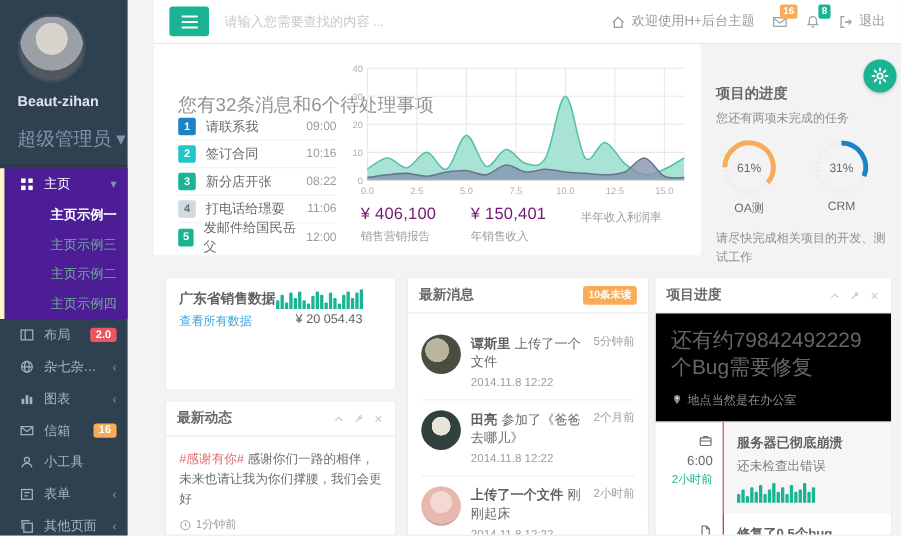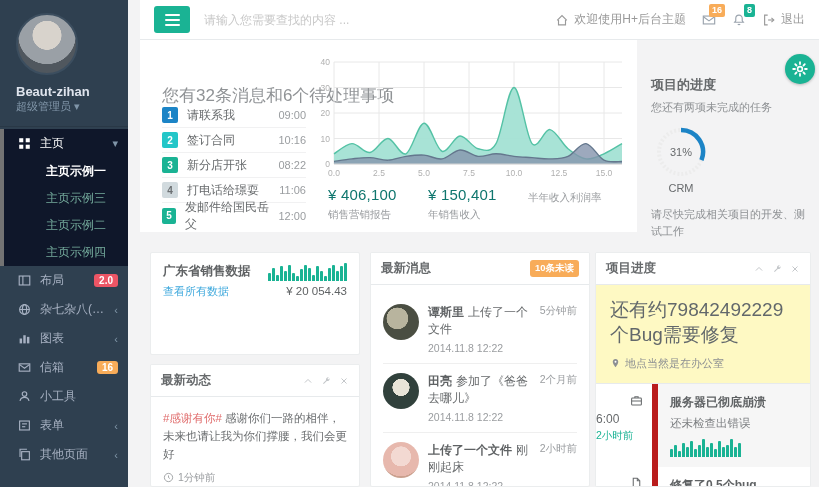--- a/index.html
+++ b/index.html
@@ -1,32 +1,32 @@
 <!DOCTYPE html>
 <html><head>
 <meta charset="utf-8">
 <style>
 *{box-sizing:border-box;margin:0;padding:0}
 html,body{width:819px;height:487px;overflow:hidden}
 body{font-family:"Liberation Sans","DejaVu Sans",sans-serif;background:#f3f3f4;position:relative;color:#676a6c}
 svg{display:block}
 
-.sidebar{position:absolute;left:0;top:0;width:128px;height:487px;background:#2f4050;color:#a7b1c2;font-size:12px}
+.sidebar{position:absolute;left:0;top:0;width:116px;height:487px;background:#2f4050;color:#a7b1c2;font-size:12px}
 .profile{padding:13px 0 12px 16px;border-bottom:1px solid #293846}
 .avatar{width:62px;height:62px;border-radius:50%;background:
  radial-gradient(circle at 50% 35%,#d8d3cc 0 30%,#9aa0a6 31% 60%,#50575e 61%);border:2px solid #3c4e5f}
 .pname{color:#dfe4ed;font-weight:bold;font-size:13px;margin-top:9px}
-.prole{font-size:11px;color:#8095a8;margin-top:0;cursor:pointer}
+.prole{font-size:17px;color:#8095a8;margin-top:16px;cursor:pointer}
 .menu{margin-top:2px}
 .mi{height:29px;display:flex;align-items:center;padding:0 10px 0 18px;gap:9px;cursor:pointer;white-space:nowrap}
 .mi .lbl{flex:1;overflow:hidden;text-overflow:ellipsis}
 .mi svg{flex:0 0 auto}
 .badge{font-size:10px;color:#fff;border-radius:3px;padding:1px 5px;font-weight:bold;font-style:normal}
 .chev{color:#8095a8;font-size:11px}
-.active-wrap{background:#0f172a;border-left:4px solid #737373}
+.active-wrap{background:#4c1d95;border-left:4px solid #fef9c3}
 .active-wrap .mi{padding-left:14px;color:#fff}
 .sub .smi{height:27px;line-height:27px;padding-left:42px;color:#74ab9c;cursor:pointer;font-size:12px}
 .sub .smi.on{color:#fff;font-weight:bold}
 .si{width:13px;height:13px;stroke:currentColor;fill:none;stroke-width:1.4}
 
 .topbar{position:absolute;left:140px;top:0;width:679px;height:40px;background:#fff;border-bottom:1px solid #e7eaec;display:flex;align-items:center;padding:0 14px;gap:14px}
 .burger{width:36px;height:27px;background:#1ab394;border:none;border-radius:3px;cursor:pointer;display:flex;align-items:center;justify-content:center}
 .bars,.bars::before,.bars::after{display:block;content:"";width:15px;height:2px;background:#fff;border-radius:1px}
 .bars{position:relative}
 .bars::before{position:absolute;top:-5px;left:0}
@@ -47,21 +47,21 @@
 .todos{position:absolute;left:22px;top:63px;width:144px}
 .todo{display:flex;align-items:center;gap:9px;height:25px;border-bottom:1px solid #f1f1f2;font-size:12px;color:#676a6c}
 .todo:last-child{border-bottom:none}
 .tnum{width:16px;height:16px;border-radius:2px;color:#fff;font-size:10px;font-weight:bold;display:flex;align-items:center;justify-content:center;font-style:normal}
 .tnum.dk{color:#6b6f72}
 .ttime{margin-left:auto;color:#9a9da0;font-size:11px}
 .chartbox{position:absolute;left:176px;top:16px}
 .chartbox text{font-family:inherit}
 .stats{position:absolute;left:188px;top:146px;width:300px;display:flex}
 .stat{flex:1}
-.stat .v{font-size:15px;color:#0f766e;letter-spacing:.2px}
+.stat .v{font-size:15px;color:#701a75;letter-spacing:.2px}
 .stat .l{font-size:10.5px;color:#9a9da0;margin-top:5px}
 
 .hero-right{position:absolute;left:637px;top:40px;width:182px;height:192px}
 .gear-btn{position:absolute;right:4px;top:14px;width:30px;height:30px;border-radius:50%;background:#1ab394;border:none;cursor:pointer;display:flex;align-items:center;justify-content:center;box-shadow:0 1px 3px rgba(0,0,0,.25)}
 .pp-title{margin:36px 14px 0;font-size:13px;font-weight:bold;color:#676a6c}
 .pp-sub{margin:6px 14px 0;font-size:11px;color:#8c8f92}
 .knobs{display:flex;gap:20px;margin:10px 0 0 12px}
 .knob{width:64px;text-align:center}
 .knob .kl{font-size:11px;color:#676a6c;margin-top:3px}
 .knob svg{margin:0 auto}
@@ -73,21 +73,21 @@
 .pbadge{font-size:9.5px;color:#fff;border-radius:3px;padding:2px 5px;font-weight:bold;font-style:normal}
 .ptools{margin-left:auto;display:flex;gap:8px;color:#c4c7ca;align-items:center}
 .ptools svg{width:10px;height:10px;cursor:pointer;stroke:currentColor;fill:none;stroke-width:1.6}
 .ptools .wrench{fill:currentColor;stroke:none}
 .pbody{padding:10px 12px;font-size:12px;color:#676a6c}
 #p-report{left:150px;top:252px;width:210px;height:103px}
 #p-activity{left:150px;top:364px;width:210px;height:123px}
 #p-news{left:370px;top:252px;width:220px;height:235px}
 #p-project{left:595px;top:252px;width:216px;height:235px}
 
-.dr{display:flex;justify-content:space-between;align-items:flex-start}
+.dr{display:flex;align-items:flex-start}
 .dr-t{font-size:12.5px;font-weight:bold;color:#5f6264}
 .dr-link{font-size:11px;color:#3da8dc;margin-top:4px;cursor:pointer}
 .dr-right{text-align:right}
 .dr-amt{font-size:11.5px;color:#5f6264;margin-top:4px}
 .spark{display:flex;align-items:flex-end;gap:1px;height:18px;justify-content:flex-end}
 .spark i{display:block;width:3px;border-radius:1px 1px 0 0}
 
 .post{padding:3px 0 7px;font-size:11.5px;line-height:1.55;color:#6b6e70;border-bottom:1px solid #efefef}
 .tag{color:#e06d6d}
 .ptime{color:#9a9da0;font-size:10.5px;display:flex;gap:4px;align-items:center;margin-top:6px}
@@ -98,26 +98,26 @@
 .av1{background:radial-gradient(circle at 40% 40%,#b8b49e 0 35%,#4a4e42 36%)}
 .av2{background:radial-gradient(circle at 50% 40%,#e8e4d8 0 30%,#31413c 31%)}
 .av3{background:radial-gradient(circle at 50% 40%,#f3d9d2 0 35%,#e7b8ad 36% 70%,#caa08e 71%)}
 .nmain{flex:1;min-width:0}
 .nline{font-size:12px;color:#676a6c}
 .nname{font-weight:bold;color:#5f6264;margin-right:4px}
 .ndate{font-size:10.5px;color:#9a9da0;margin-top:4px}
 .nago{font-size:10.5px;color:#9a9da0;white-space:nowrap}
 
 #p-project .pbody{padding:0}
-.bugsec{padding:13px 14px 12px;background:#fef9c3;border-bottom:1px solid #e7eaec}
+.bugsec{padding:13px 14px 12px;background:#000000;border-bottom:1px solid #e7eaec}
 .bug-title{font-size:19px;color:#62686b;line-height:1.3;font-weight:400}
 .bug-loc{margin-top:9px;font-size:11px;color:#8c8f92;display:flex;align-items:center;gap:4px}
 .timeline{background:#fff}
 .titem{display:flex;align-items:stretch}
-.tleft{width:62px;padding:10px 9px 10px 0;border-right:6px solid #b91c1c;flex:0 0 auto}
+.tleft{width:62px;padding:10px 9px 10px 0;text-align:right;border-right:1px solid #b91c1c;flex:0 0 auto}
 .tleft svg{margin-left:auto}
 .ttime2{font-size:12px;color:#676a6c;margin-top:5px}
 .tago{font-size:10.5px;color:#1ab394;margin-top:3px}
 .tcontent{flex:1;padding:10px 12px;min-width:0}
 .tcontent.gray{background:#f6f6f6}
 .ttitle{font-weight:bold;font-size:12px;color:#5f6264}
 .tdesc{font-size:11.5px;color:#7b7e80;margin-top:5px}
 .tspark{margin-top:8px;justify-content:flex-start}
 .ic{stroke:currentColor;fill:none;stroke-width:1.3}
 </style>
@@ -341,20 +341,28 @@
           <line x1="3.2" y1="3.2" x2="4.5" y2="4.5"></line>
           <line x1="11.5" y1="11.5" x2="12.8" y2="12.8"></line>
           <line x1="3.2" y1="12.8" x2="4.5" y2="11.5"></line>
           <line x1="11.5" y1="4.5" x2="12.8" y2="3.2"></line>
         </g>
       </svg>
   </button>
   <h3 class="pp-title">项目的进度</h3>
   <div class="pp-sub">您还有两项未完成的任务</div>
   <div class="knobs">
+    <div class="knob">
+      <svg width="54" height="54" viewBox="0 0 54 54">
+          <circle cx="27" cy="27" r="22" fill="none" stroke="#ececec" stroke-width="4" stroke-dasharray="2,2"></circle>
+          <path d="M5 27 A22 22 0 1 1 43.95129134106737 41.02332777447117" fill="none" stroke="#f8ac59" stroke-width="4.5"></path>
+          <text x="27" y="31" text-anchor="middle" font-size="11" fill="#676a6c">61%</text>
+        </svg>
+      <div class="kl">OA测</div>
+    </div>
     <div class="knob">
       <svg width="54" height="54" viewBox="0 0 54 54">
           <circle cx="27" cy="27" r="22" fill="none" stroke="#ececec" stroke-width="4" stroke-dasharray="2,2"></circle>
           <path d="M27 5 A22 22 0 0 1 47.45508268954153 35.09874015906292" fill="none" stroke="#1c84c6" stroke-width="4.5"></path>
           <text x="27" y="31" text-anchor="middle" font-size="11" fill="#676a6c">31%</text>
         </svg>
       <div class="kl">CRM</div>
     </div>
   </div>
   <div class="pp-note">请尽快完成相关项目的开发、测试工作</div>

